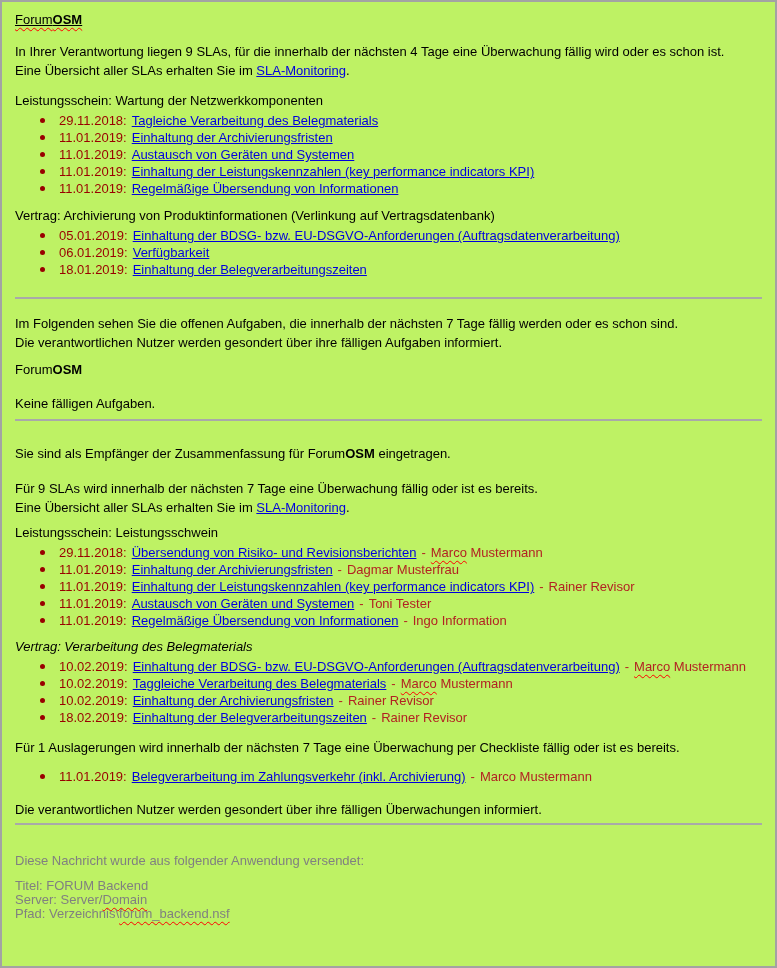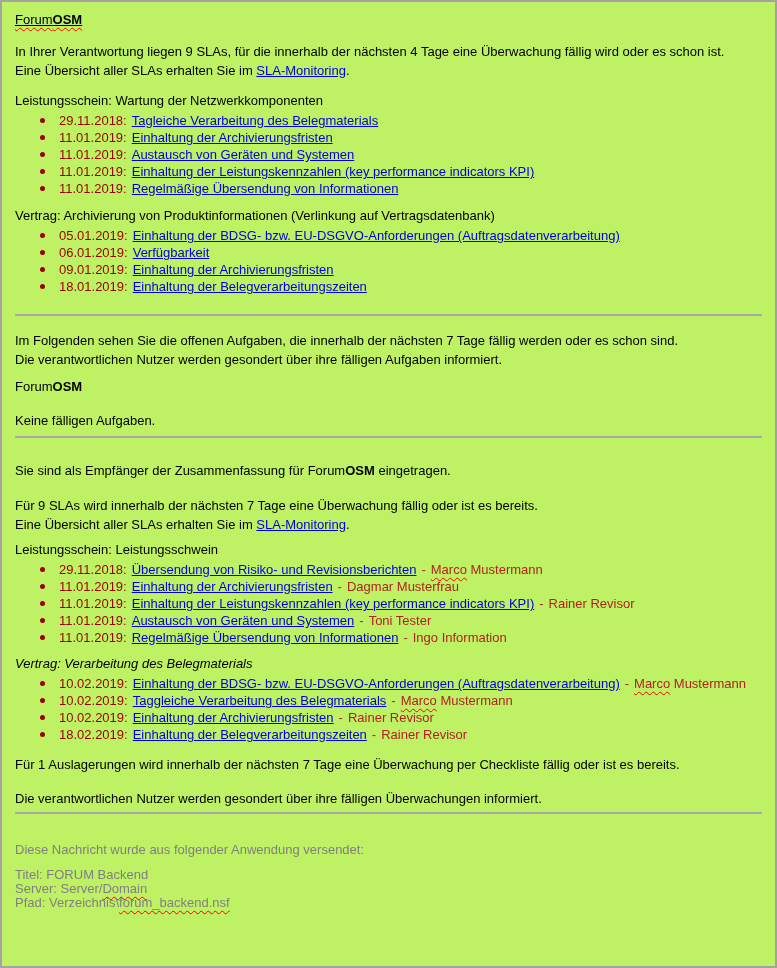--- a/index.html
+++ b/index.html
@@ -81,21 +81,20 @@
     <li><span class="date">11.01.2019:</span><a class="link" href="#">Einhaltung der Archivierungsfristen</a></li>
     <li><span class="date">11.01.2019:</span><a class="link" href="#">Austausch von Geräten und Systemen</a></li>
     <li><span class="date">11.01.2019:</span><a class="link" href="#">Einhaltung der Leistungskennzahlen (key performance indicators KPI)</a></li>
     <li><span class="date">11.01.2019:</span><a class="link" href="#">Regelmäßige Übersendung von Informationen</a></li>
   </ul>
 
   <p class="gtitle mt11">Vertrag: Archivierung von Produktinformationen (Verlinkung auf Vertragsdatenbank)</p>
   <ul class="sla">
     <li><span class="date">05.01.2019:</span><a class="link" href="#">Einhaltung der BDSG- bzw. EU-DSGVO-Anforderungen (Auftragsdatenverarbeitung)</a></li>
     <li><span class="date">06.01.2019:</span><a class="link" href="#">Verfügbarkeit</a></li>
-    <li><span class="date">09.01.2019:</span><a class="link" href="#">Einhaltung der Archivierungsfristen</a></li>
     <li><span class="date">18.01.2019:</span><a class="link" href="#">Einhaltung der Belegverarbeitungszeiten</a></li>
   </ul>
 
   <div class="hr mt19"></div>
 
   <p class="mt15">
     <span>Im Folgenden sehen Sie die offenen Aufgaben, die innerhalb der nächsten 7 Tage fällig werden oder es schon sind.</span><br>
     <span>Die verantwortlichen Nutzer werden gesondert über ihre fälligen Aufgaben informiert.</span>
   </p>
   <p class="mt8"><span>Forum</span><b>OSM</b></p>
@@ -122,20 +121,23 @@
 
   <p class="gtitle mt10">Vertrag: Verarbeitung des Belegmaterials</p>
   <ul class="sla">
     <li><span class="date">10.02.2019:</span><a class="link" href="#">Einhaltung der BDSG- bzw. EU-DSGVO-Anforderungen (Auftragsdatenverarbeitung)</a><span class="name"><span class="sep">-</span><span class="squiggle">Marco</span><span> Mustermann</span></span></li>
     <li><span class="date">10.02.2019:</span><a class="link" href="#">Taggleiche Verarbeitung des Belegmaterials</a><span class="name"><span class="sep">-</span><span class="squiggle">Marco</span><span> Mustermann</span></span></li>
     <li><span class="date">10.02.2019:</span><a class="link" href="#">Einhaltung der Archivierungsfristen</a><span class="name"><span class="sep">-</span><span>Rainer Revisor</span></span></li>
     <li><span class="date">18.02.2019:</span><a class="link" href="#">Einhaltung der Belegverarbeitungszeiten</a><span class="name"><span class="sep">-</span><span>Rainer Revisor</span></span></li>
   </ul>
 
   <p class="mt12">Für 1 Auslagerungen wird innerhalb der nächsten 7 Tage eine Überwachung per Checkliste fällig oder ist es bereits.</p>
+  <ul class="sla one">
+    <li><span class="date">11.01.2019:</span><a class="link" href="#">Belegverarbeitung im Zahlungsverkehr (inkl. Archivierung)</a><span class="name"><span class="sep">-</span><span>Marco Mustermann</span></span></li>
+  </ul>
 
   <p class="mt15">Die verantwortlichen Nutzer werden gesondert über ihre fälligen Überwachungen informiert.</p>
 
   <div class="hr mt4"></div>
 
   <div class="footer">
     <p class="mt28 f1">Diese Nachricht wurde aus folgender Anwendung versendet:</p>
     <div class="fblock">
       <p>Titel: FORUM Backend</p>
       <p><span>Server: Server/</span><span class="squiggle">Domain</span></p>

